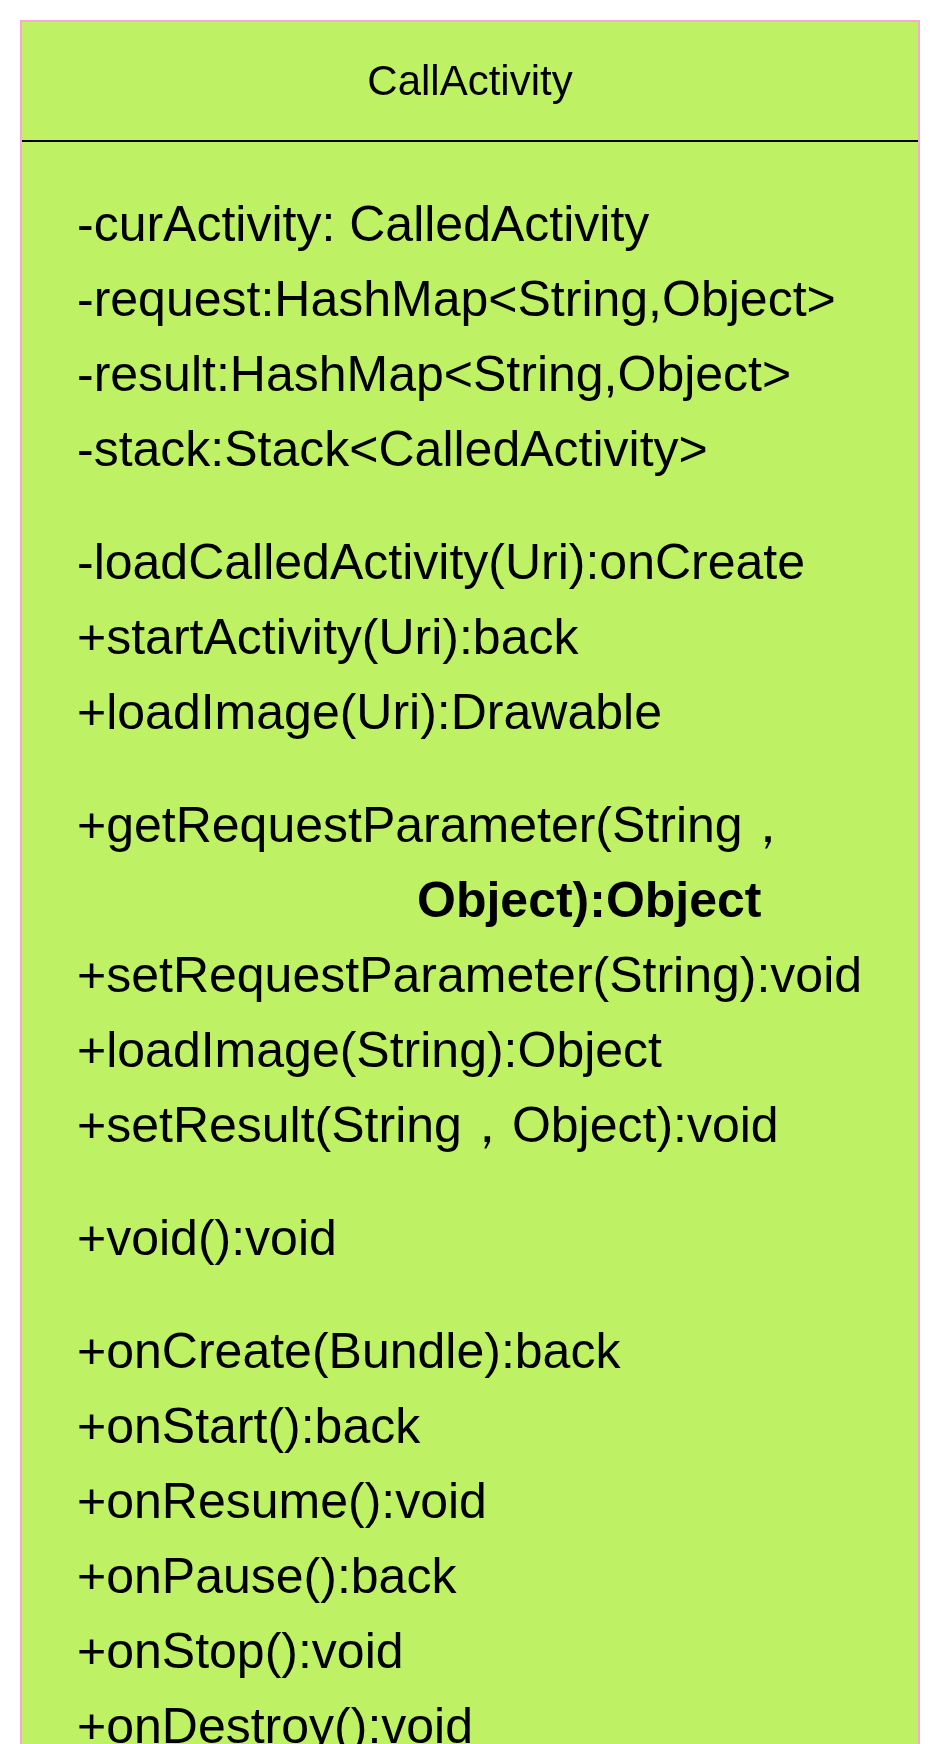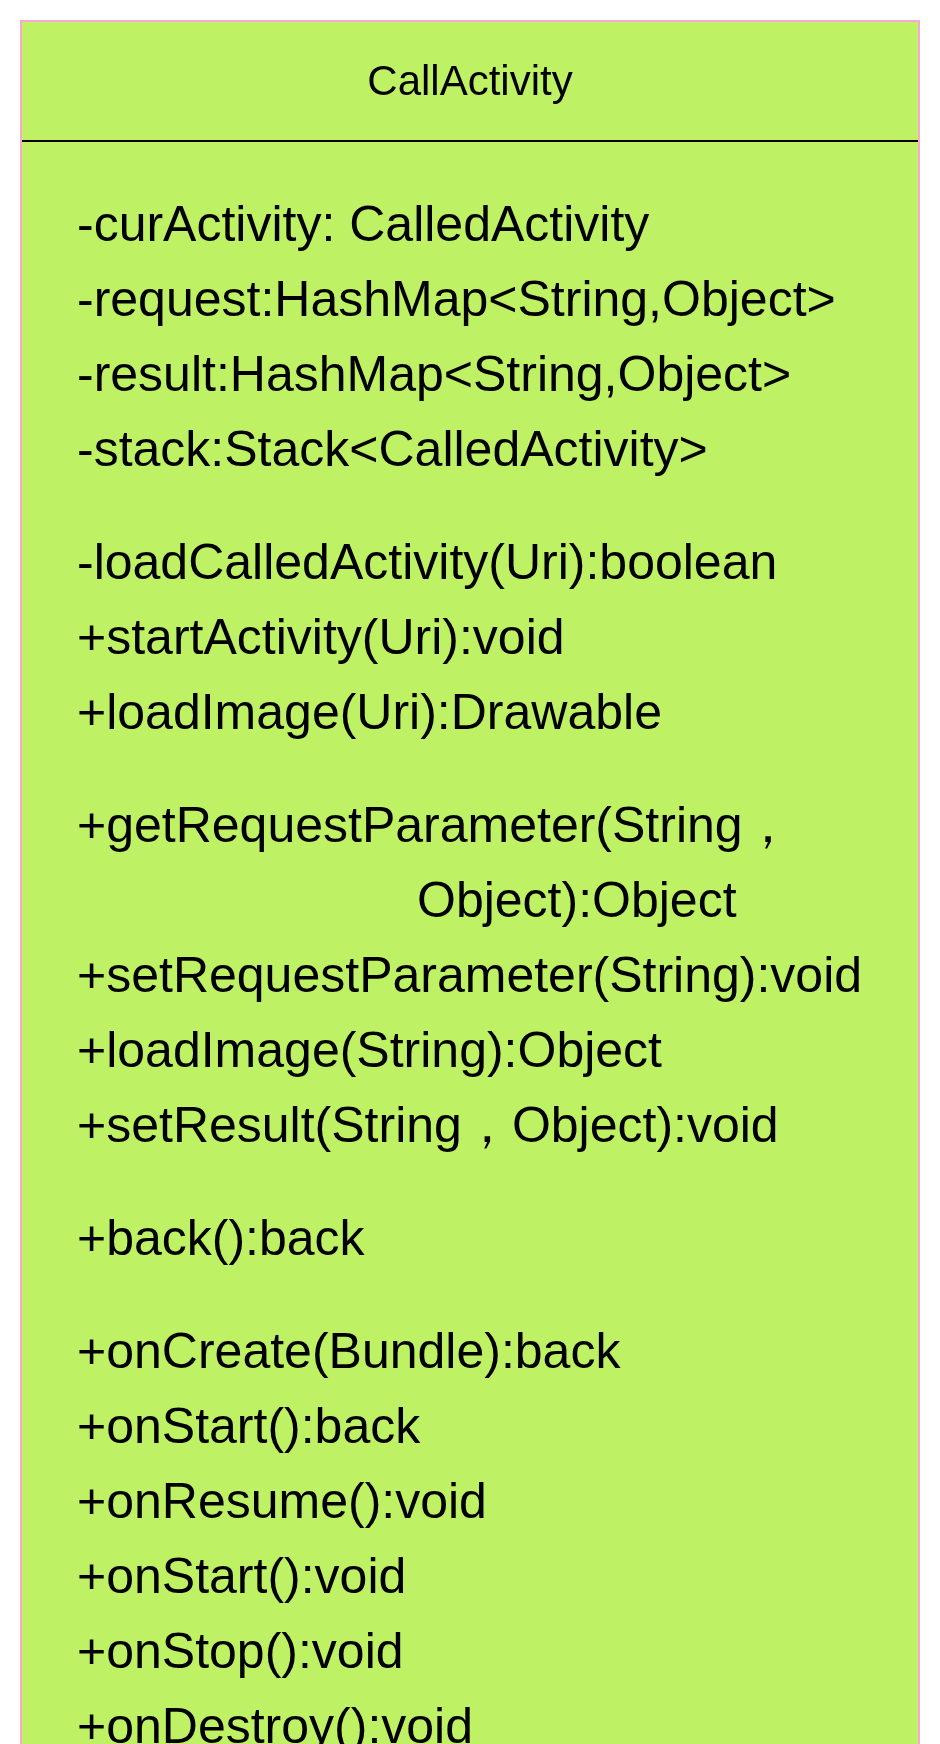--- a/index.html
+++ b/index.html
@@ -32,60 +32,61 @@
       margin-bottom: 38px;
     }
     .group:last-child {
       margin-bottom: 0;
     }
     .line {
       white-space: pre;
     }
     .indent {
       padding-left: 340px;
+      font-weight: bold;
     }
   </style>
 </head>
 <body>
 
 <div class="uml-class">
   <div class="class-name">
     <span>CallActivity</span>
   </div>
   <div class="class-body">
 
     <div class="group">
       <div class="line">-curActivity: CalledActivity</div>
       <div class="line">-request:HashMap&lt;String,Object&gt;</div>
       <div class="line">-result:HashMap&lt;String,Object&gt;</div>
       <div class="line">-stack:Stack&lt;CalledActivity&gt;</div>
     </div>
 
     <div class="group">
-      <div class="line">-loadCalledActivity(Uri):boolean</div>
-      <div class="line">+startActivity(Uri):void</div>
+      <div class="line">-loadCalledActivity(Uri):onCreate</div>
+      <div class="line">+startActivity(Uri):back</div>
       <div class="line">+loadImage(Uri):Drawable</div>
     </div>
 
     <div class="group">
       <div class="line">+getRequestParameter(String，</div>
       <div class="line indent">Object):Object</div>
       <div class="line">+setRequestParameter(String):void</div>
       <div class="line">+loadImage(String):Object</div>
       <div class="line">+setResult(String，Object):void</div>
     </div>
 
     <div class="group">
-      <div class="line">+back():back</div>
+      <div class="line">+void():void</div>
     </div>
 
     <div class="group">
       <div class="line">+onCreate(Bundle):back</div>
       <div class="line">+onStart():back</div>
       <div class="line">+onResume():void</div>
-      <div class="line">+onStart():void</div>
+      <div class="line">+onPause():back</div>
       <div class="line">+onStop():void</div>
       <div class="line">+onDestroy():void</div>
     </div>
 
     <div class="line">．．．</div>
   </div>
 </div>
 
 </body></html>

